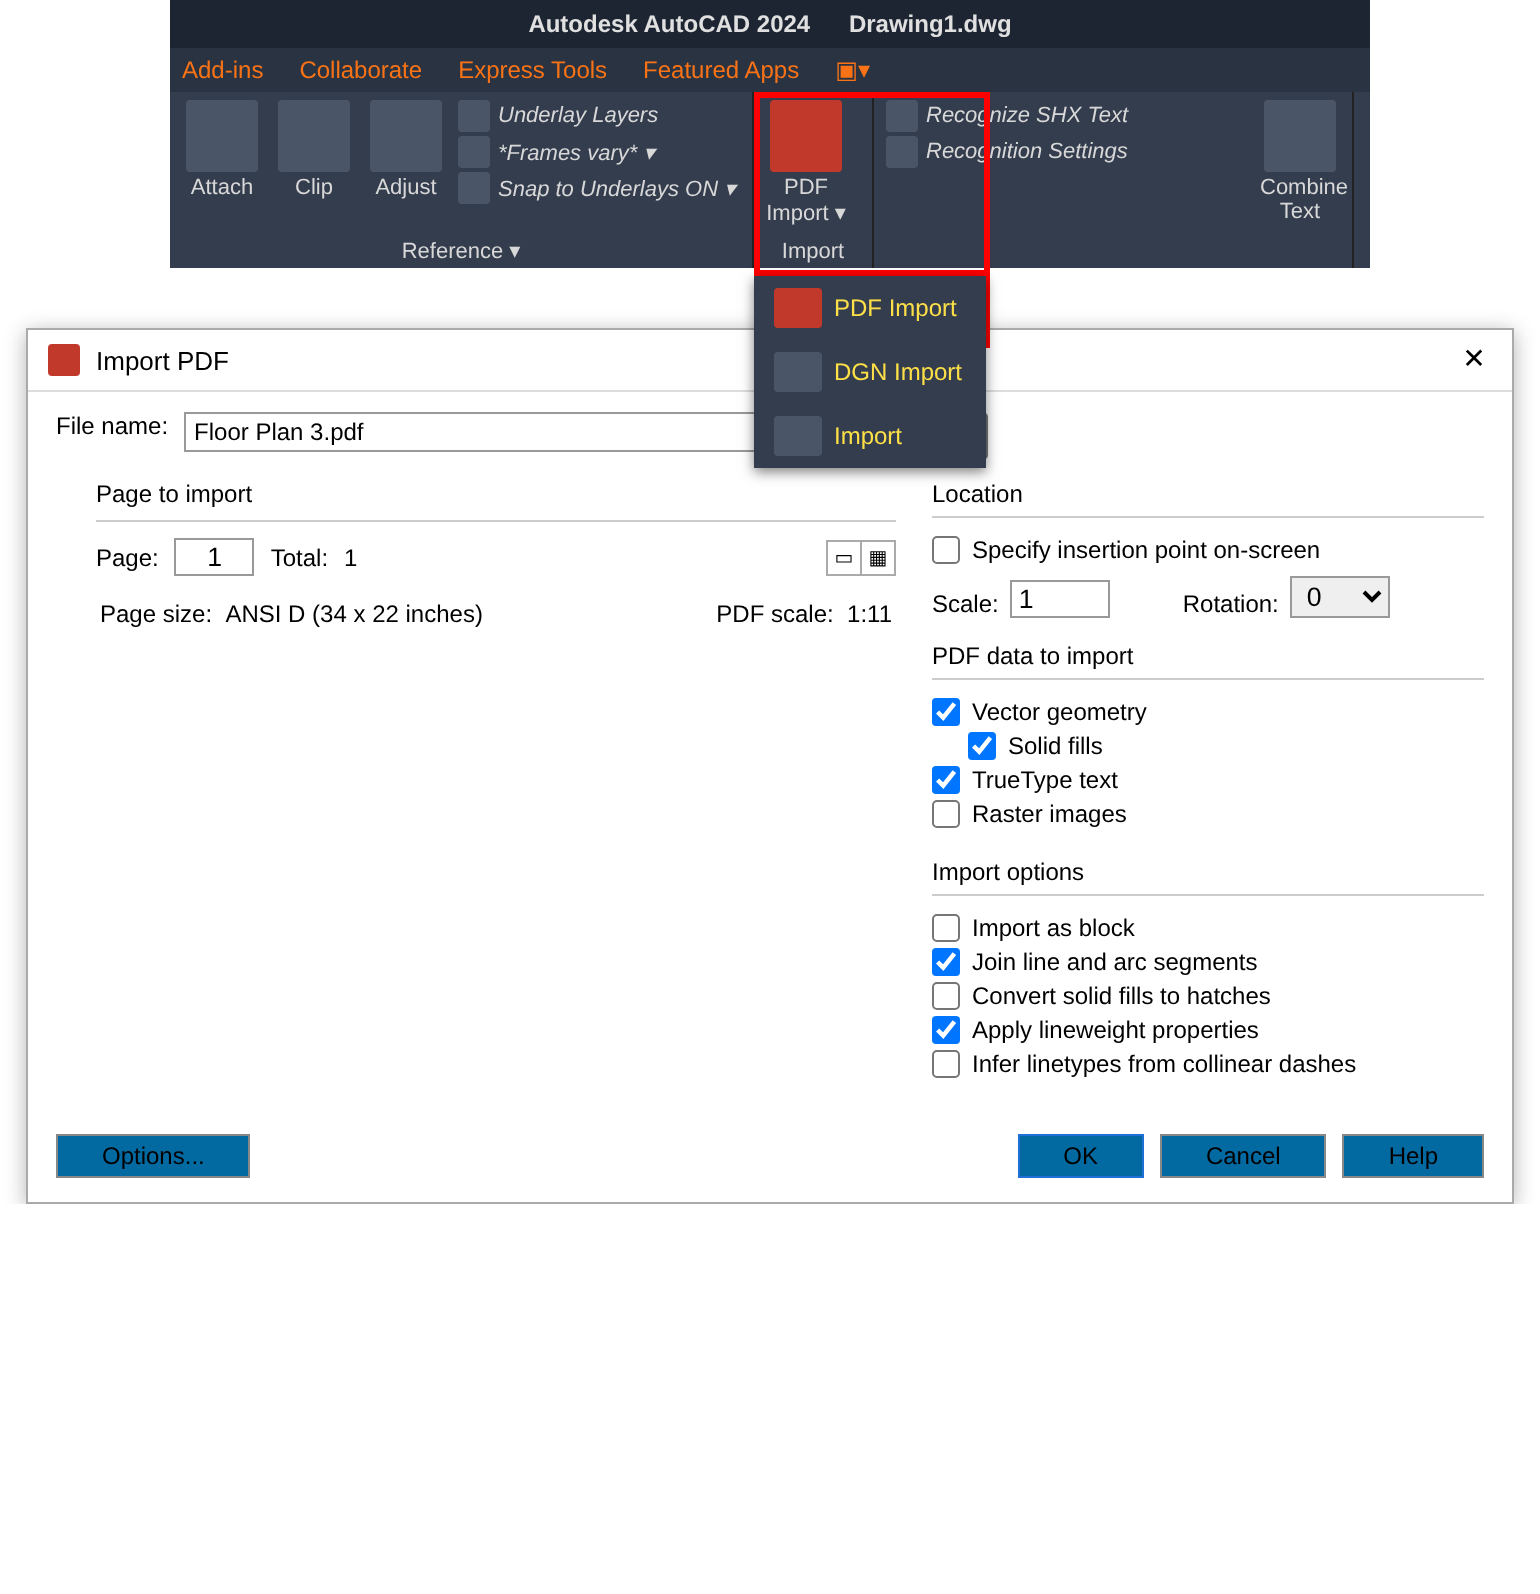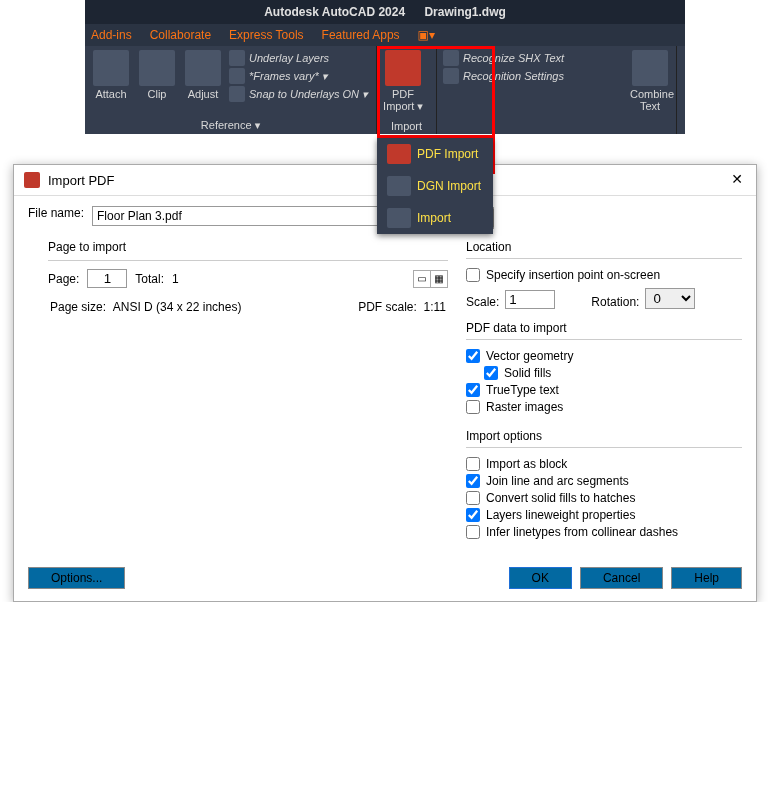--- a/index.html
+++ b/index.html
@@ -251,21 +251,21 @@
             <label class="chk">
                 <input type="checkbox" checked="" style="">
                 <span>Join line and arc segments</span>
               </label>
             <label class="chk">
                 <input type="checkbox" style="">
                 <span>Convert solid fills to hatches</span>
               </label>
             <label class="chk">
                 <input type="checkbox" checked="" style="">
-                <span>Layers lineweight properties</span>
+                <span>Apply lineweight properties</span>
               </label>
             <label class="chk">
                 <input type="checkbox" style="">
                 <span>Infer linetypes from collinear dashes</span>
               </label>
           </div>
         </div>
       </div>
     </div>
   </div>

